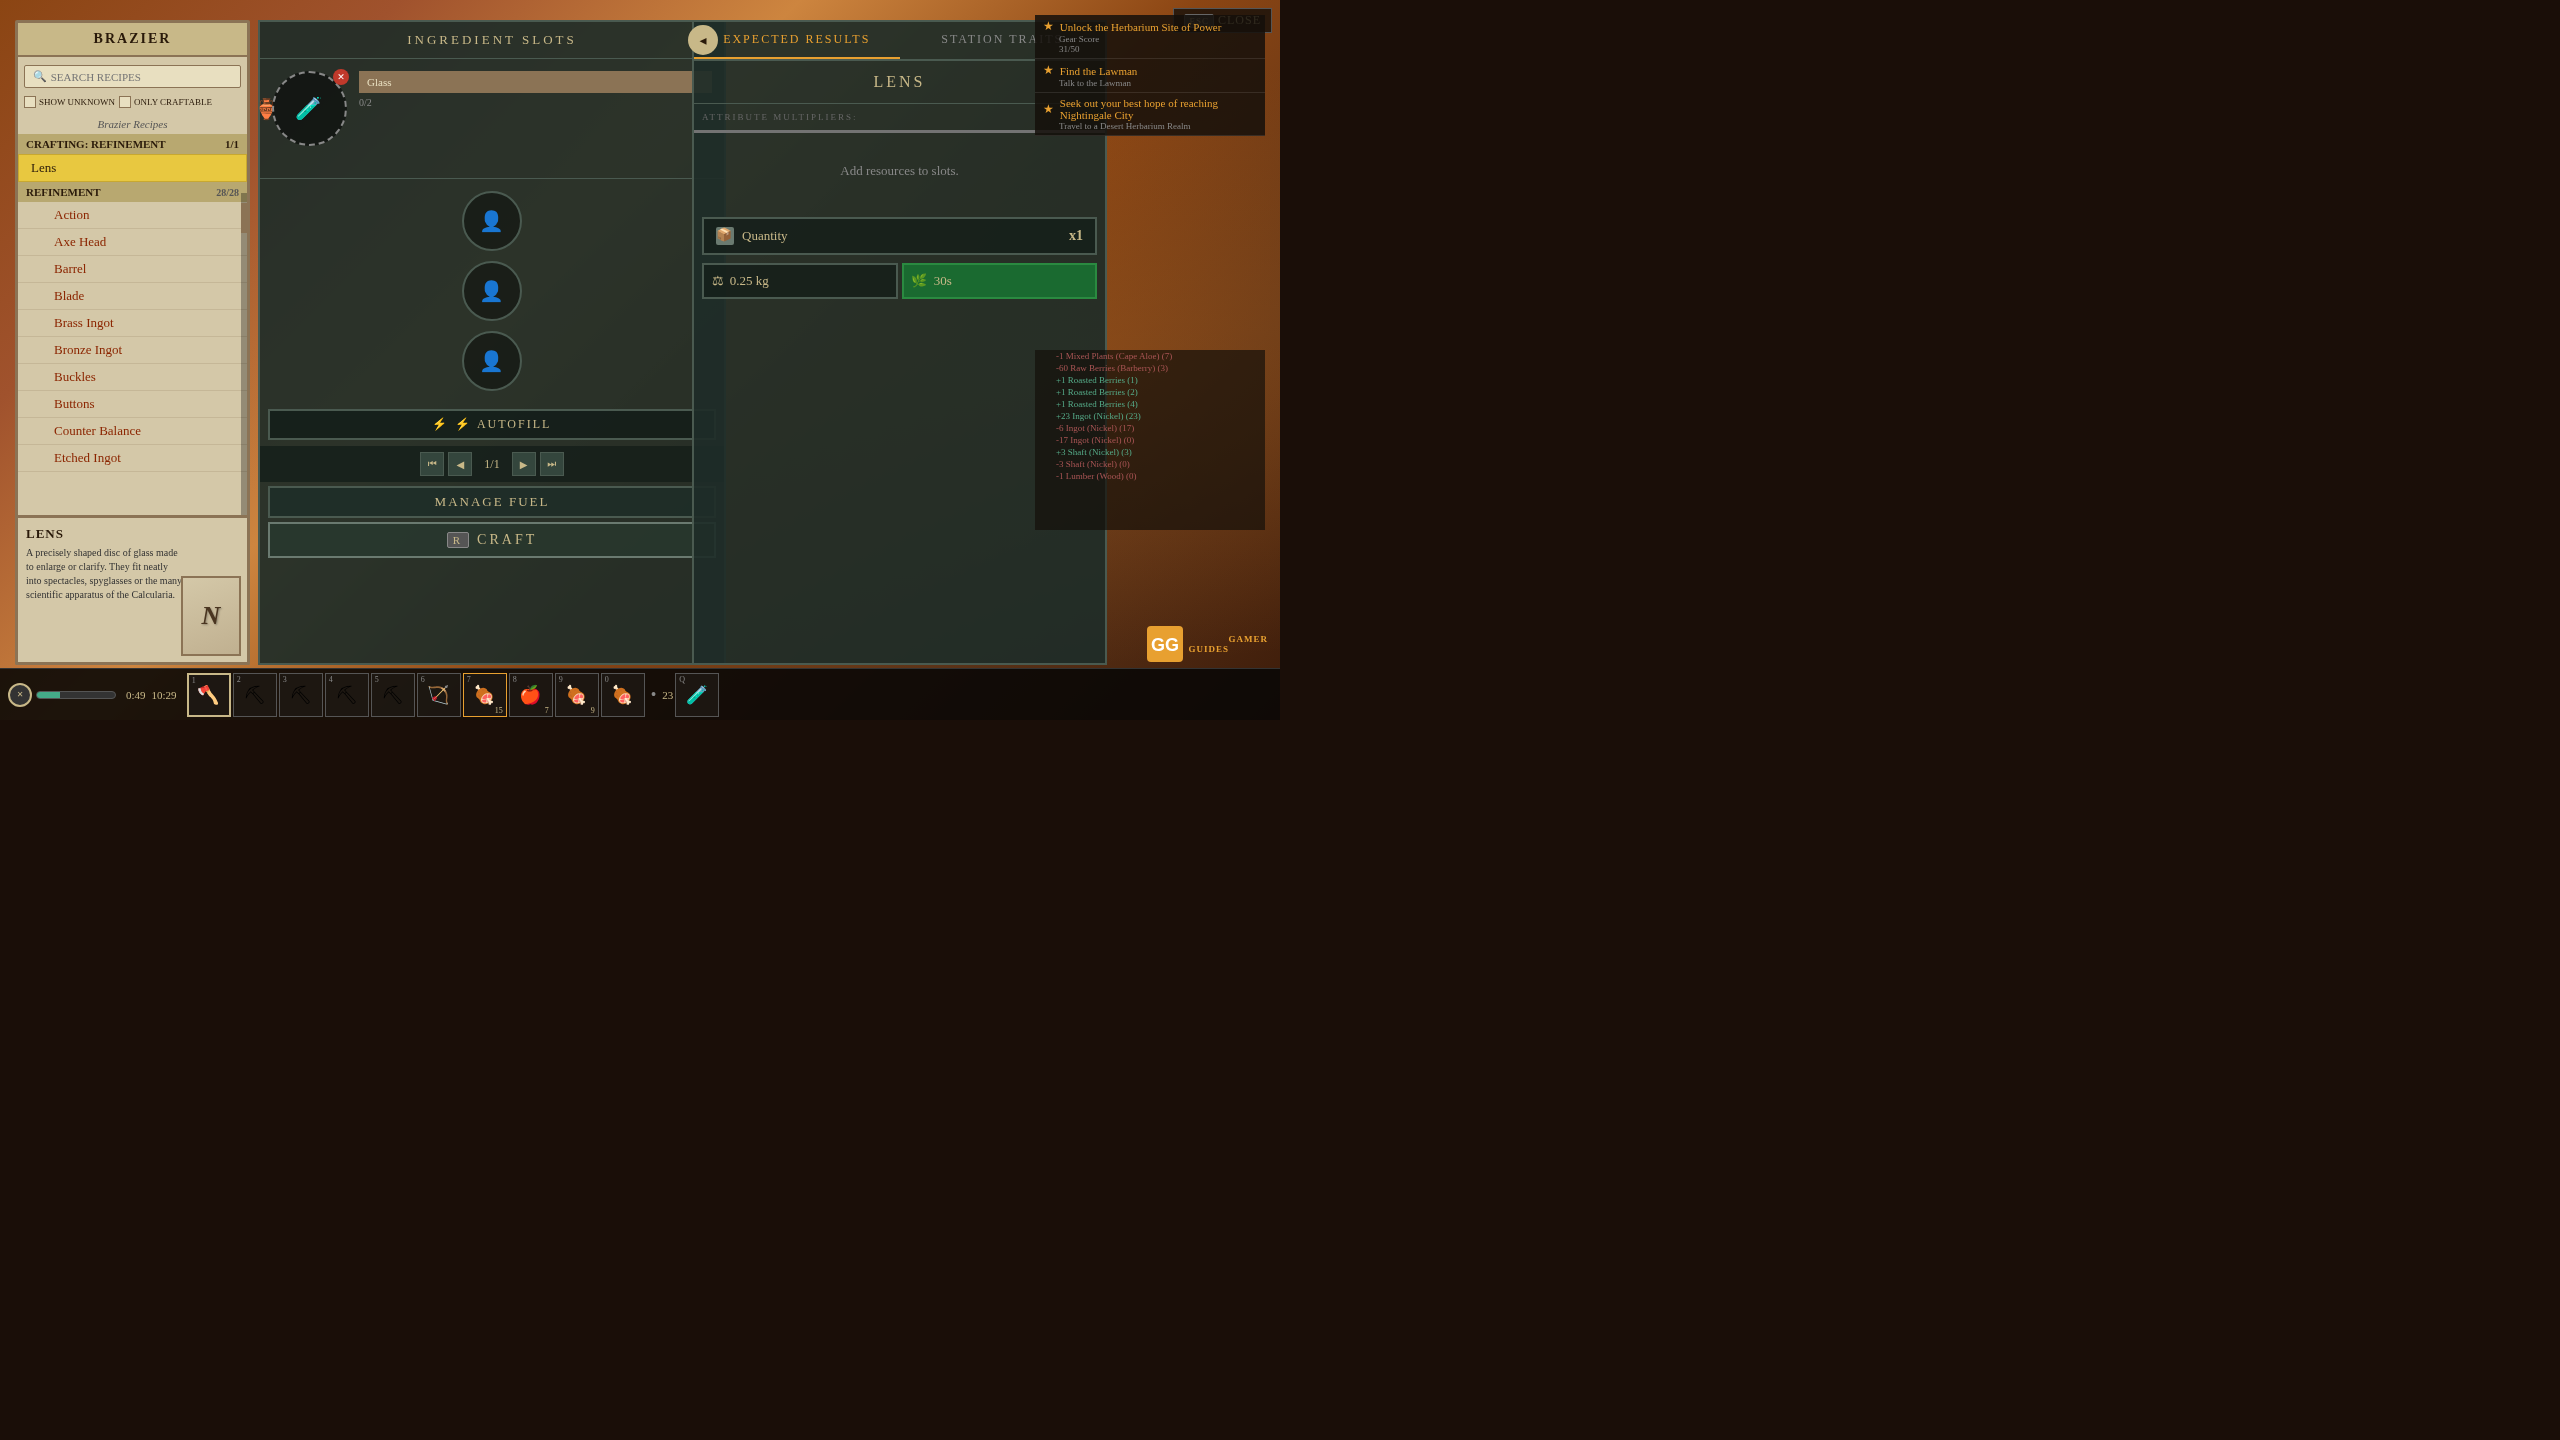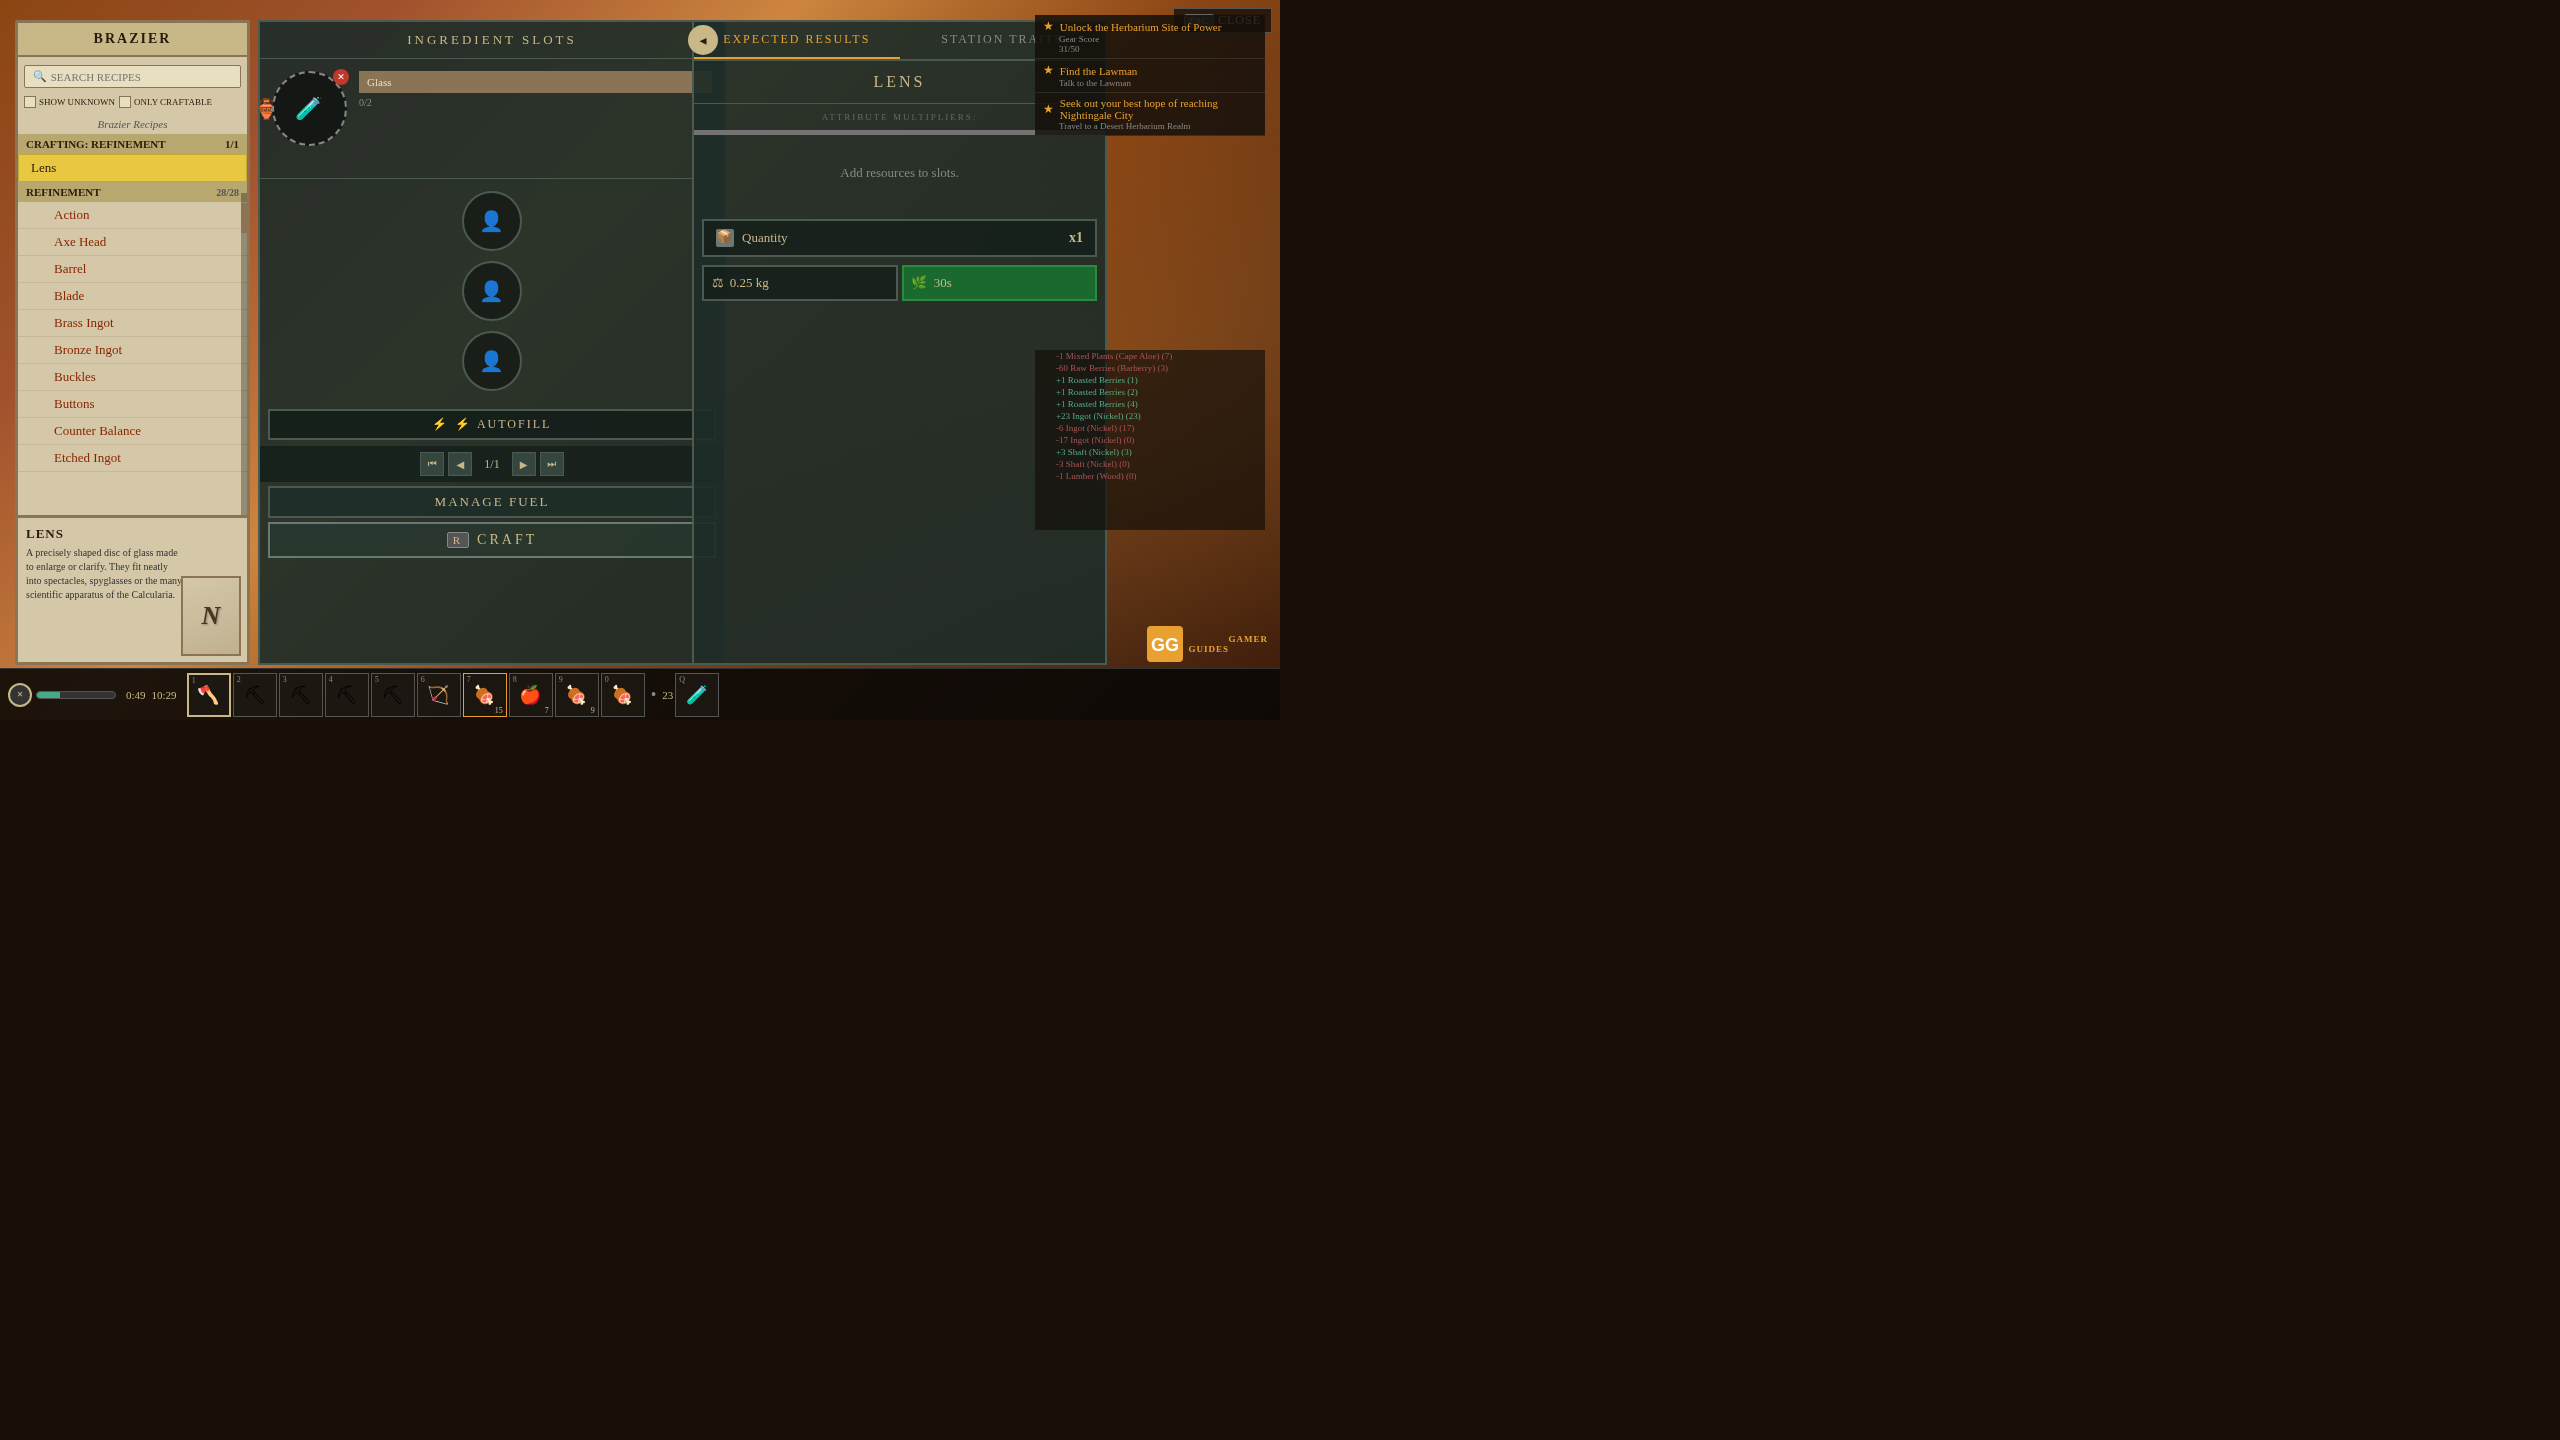--- a/index.html
+++ b/index.html
@@ -350,26 +350,26 @@
     .result-title {
       text-align: center;
       padding: 12px;
       font-size: 16px;
       letter-spacing: 3px;
       color: #c8b888;
       border-bottom: 1px solid #4a5a50;
     }
 
     .attribute-label {
-      text-align: center;
+      text-align: left;
       font-size: 9px;
       color: #666;
       letter-spacing: 2px;
       padding: 8px;
-      border-bottom: 5px solid #737373;
+      border-bottom: 3px solid #737373;
     }
 
     .add-resources-msg {
       text-align: center;
       color: #888;
       font-size: 13px;
       padding: 30px 12px;
     }
 
     

